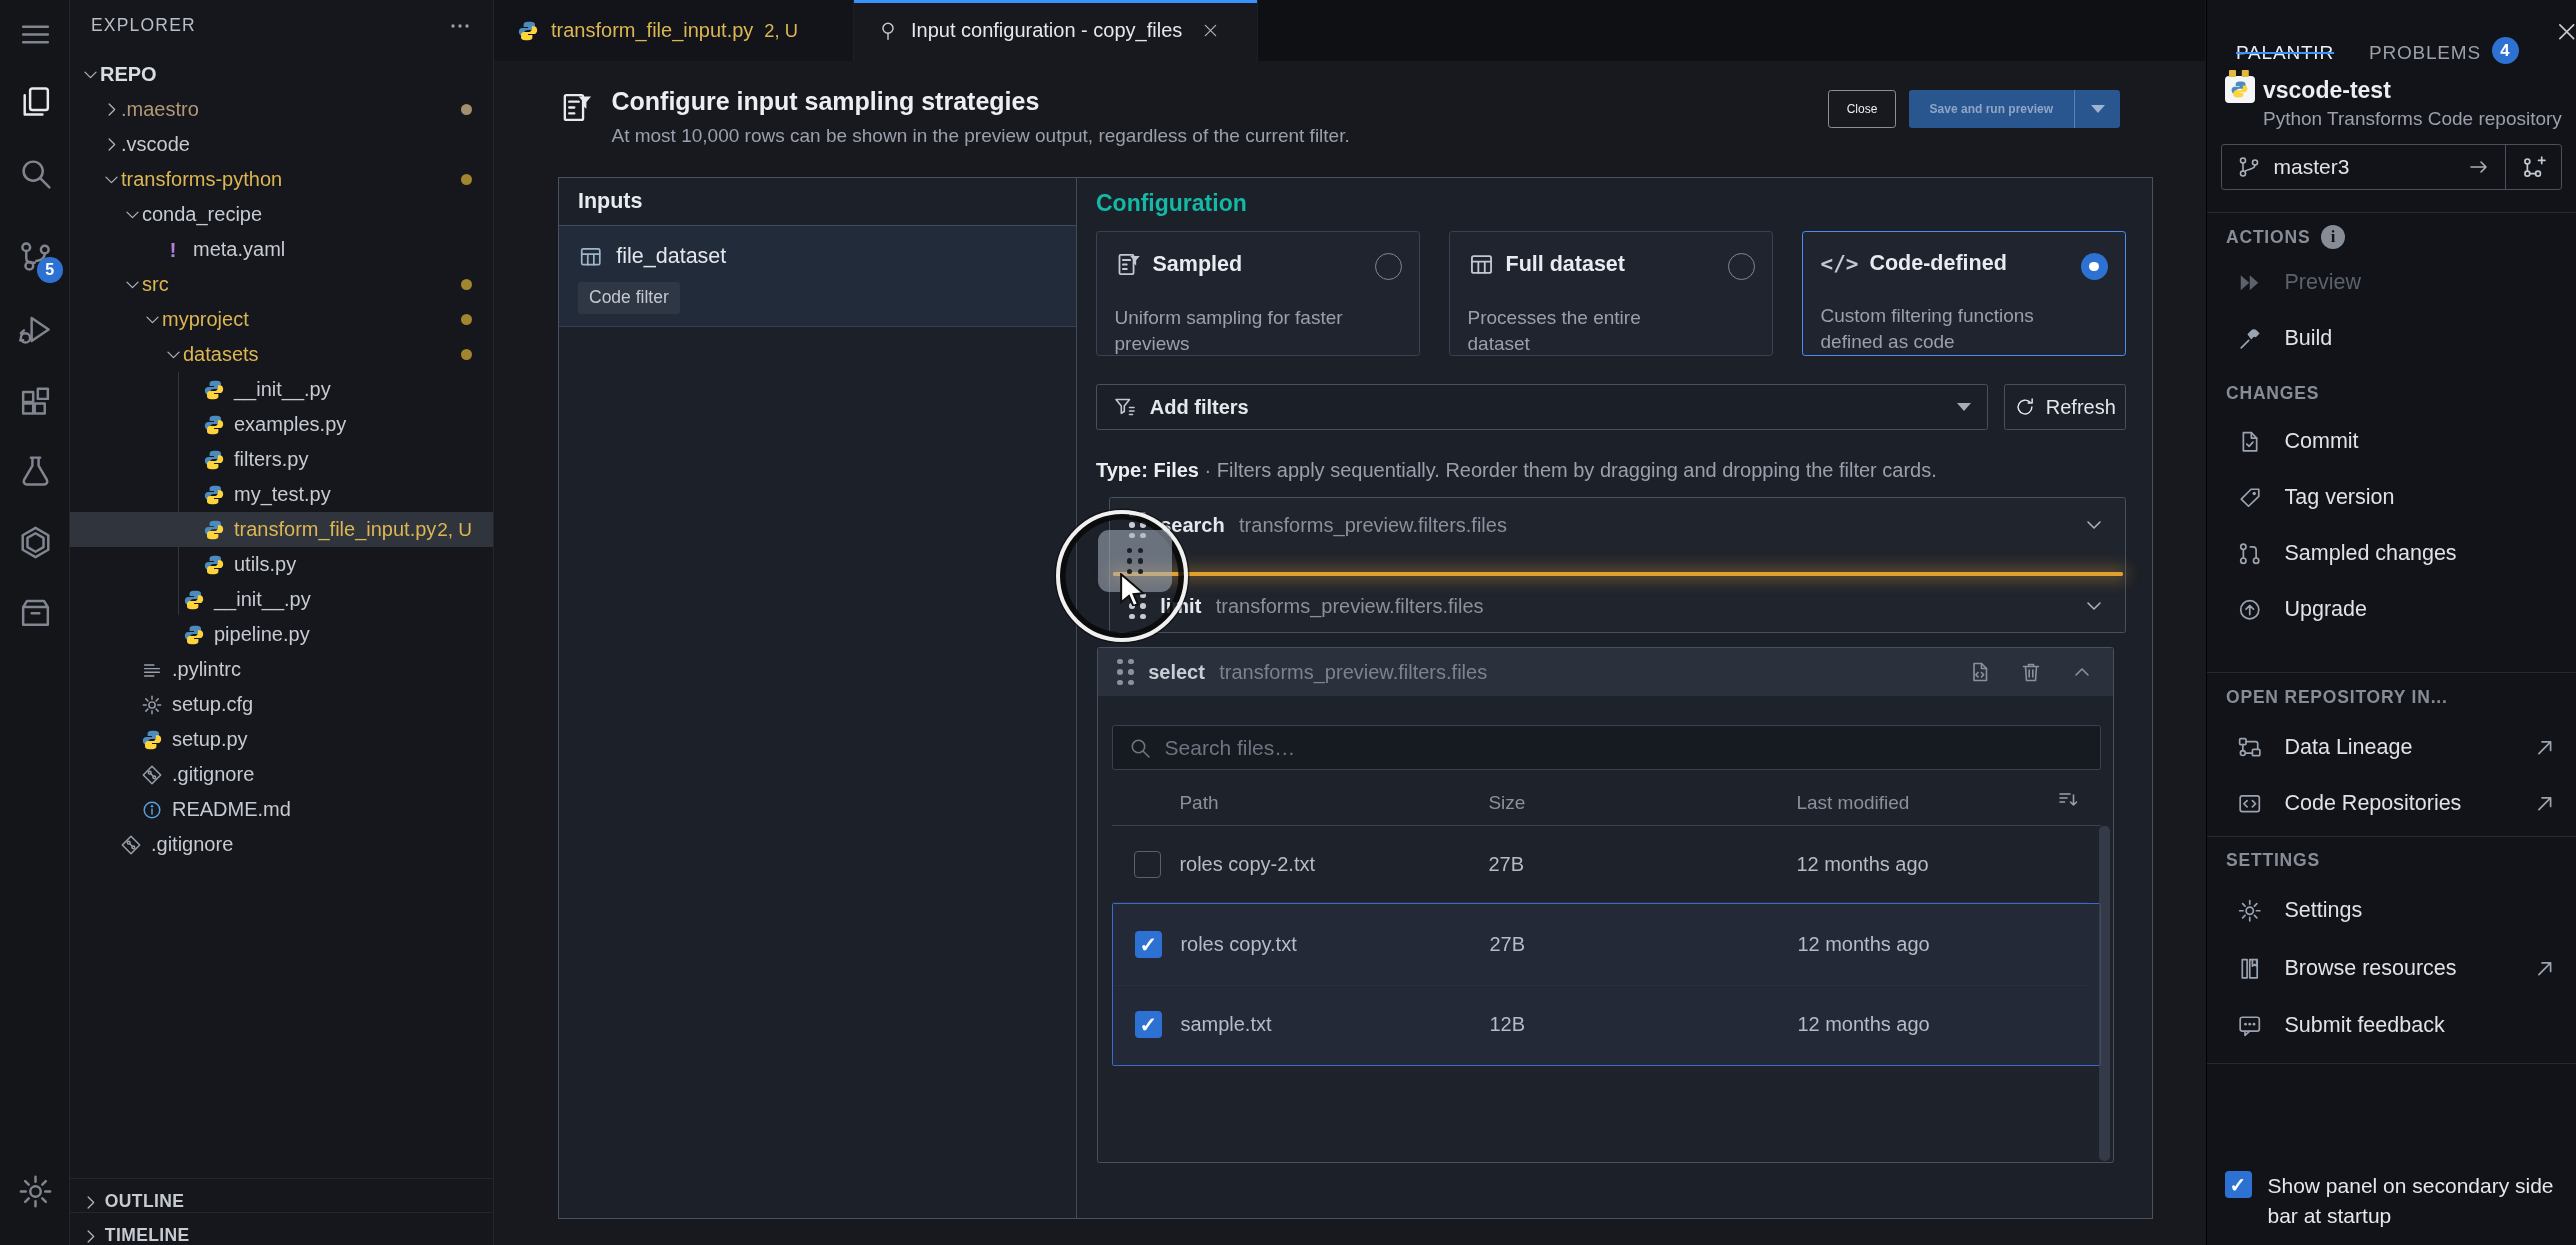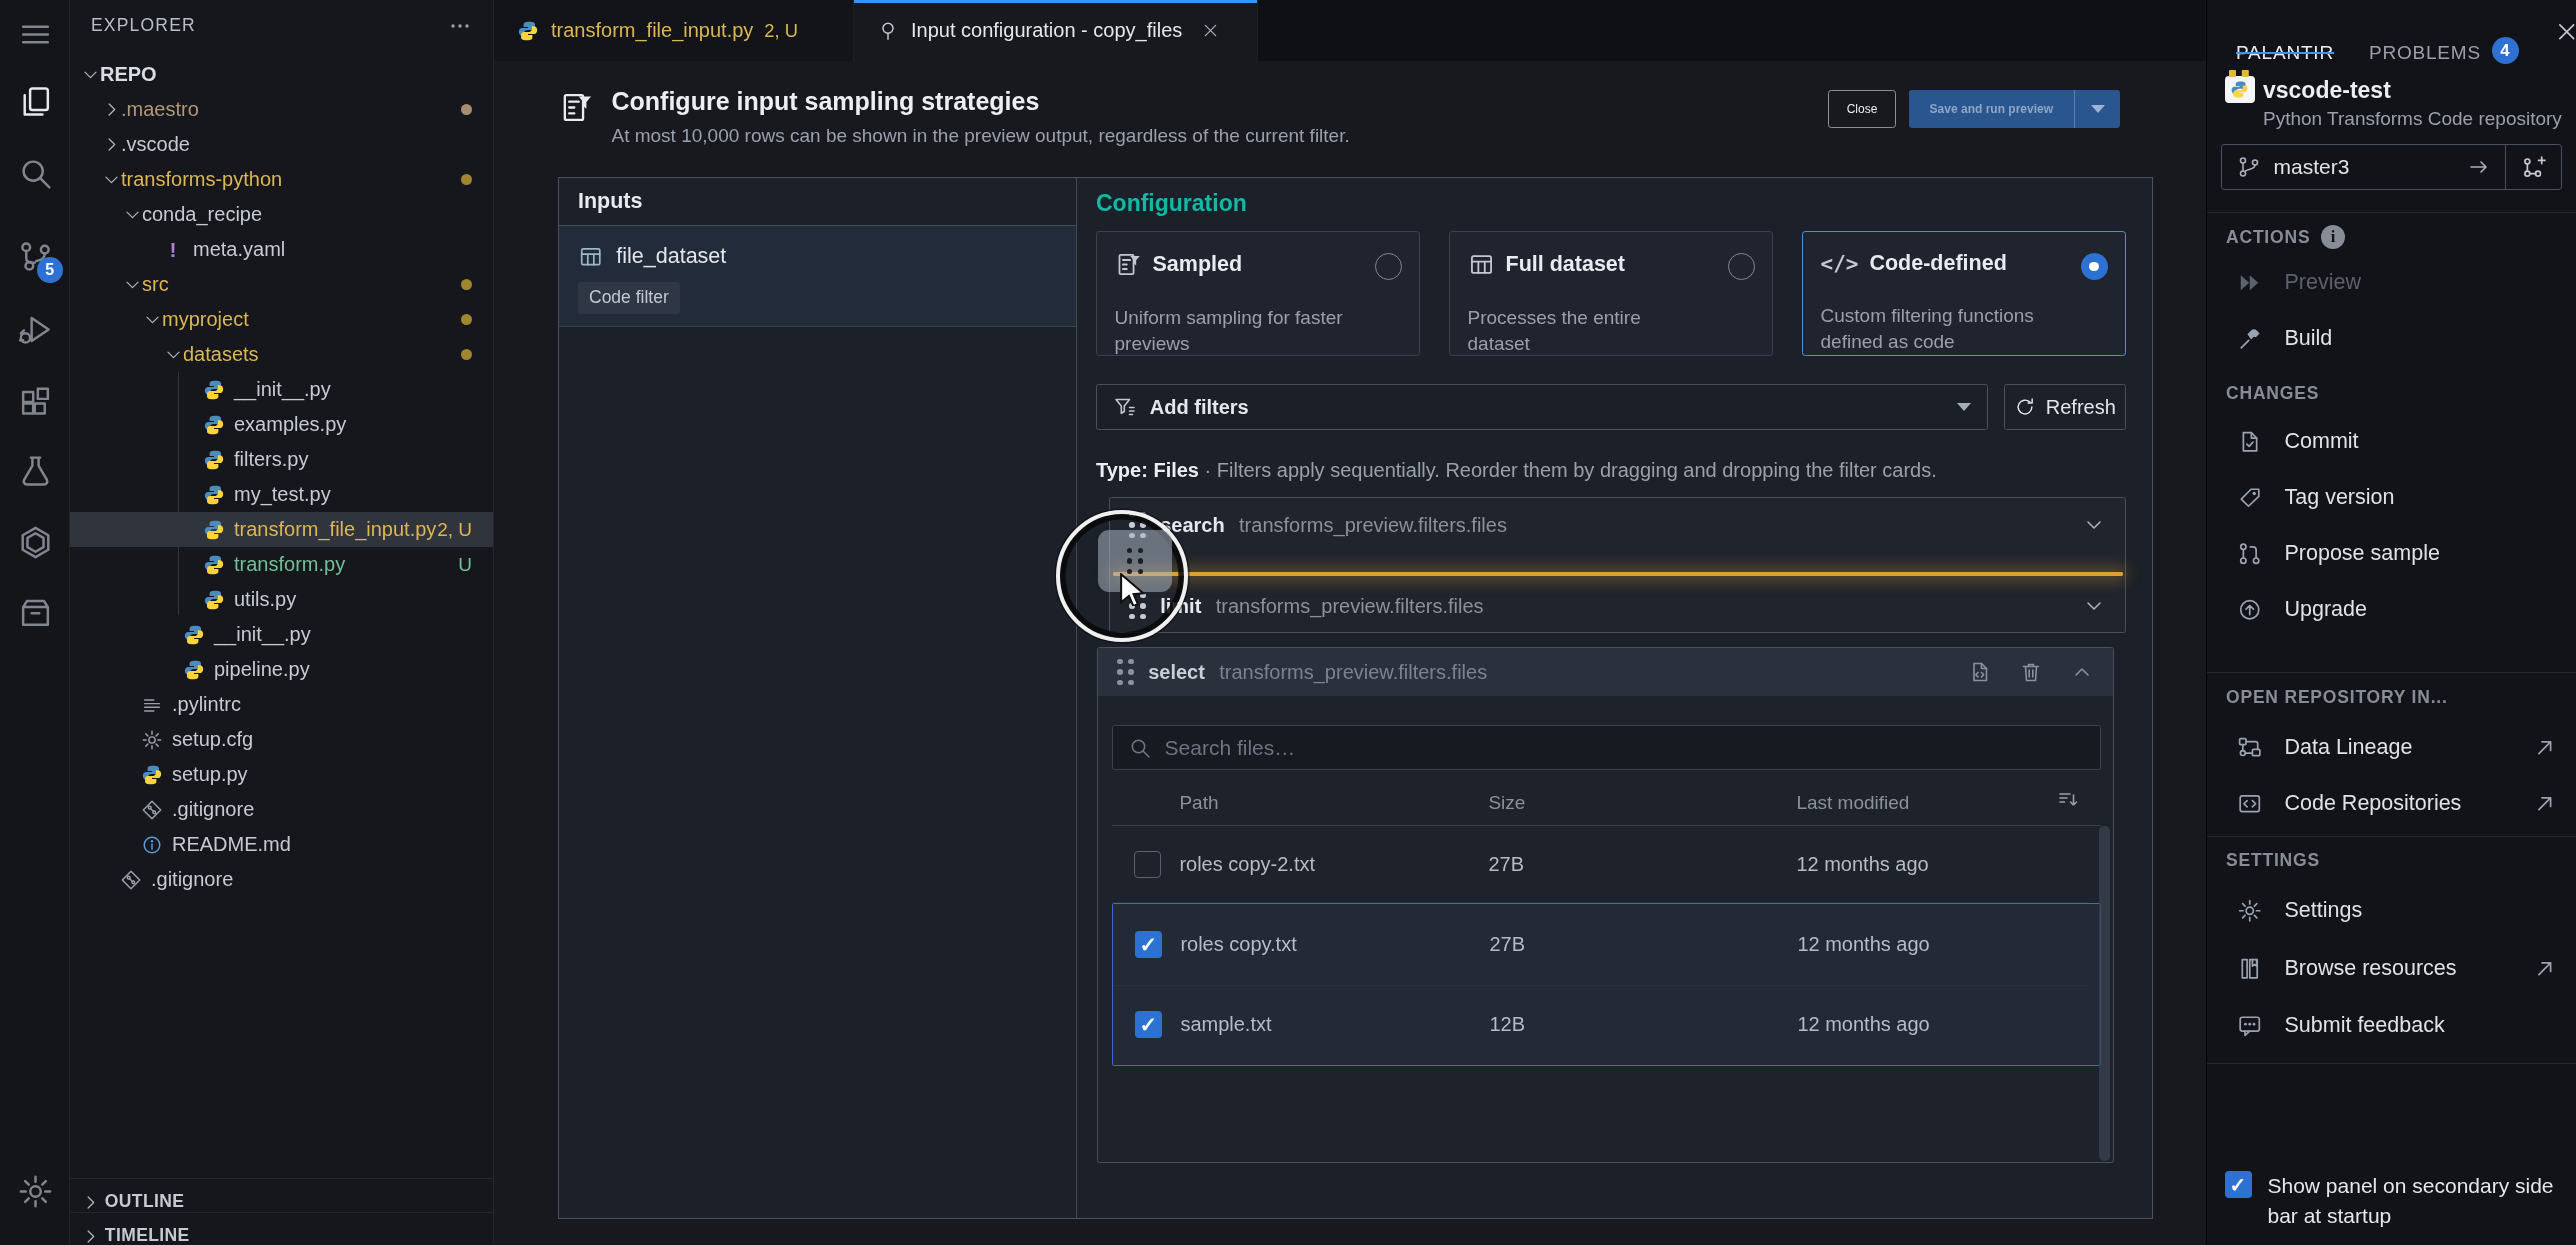--- a/index.html
+++ b/index.html
@@ -545,31 +545,20 @@
           <span class="tright">
             <span class="gitbadge gold">2, U</span>
           </span>
         </div>
       <div class="trow" style="padding-left:132px">
           <span class="ficon">
             <svg viewBox="0 0 24 24">
               <use href="#i-py"></use>
             </svg>
           </span>
-          <span class="tlabel green">transform.py</span>
-          <span class="tright">
-            <span class="gitbadge green">U</span>
-          </span>
-        </div>
-      <div class="trow" style="padding-left:132px">
-          <span class="ficon">
-            <svg viewBox="0 0 24 24">
-              <use href="#i-py"></use>
-            </svg>
-          </span>
           <span class="tlabel">utils.py</span>
         </div>
       <div class="trow" style="padding-left:112px">
           <span class="ficon">
             <svg viewBox="0 0 24 24">
               <use href="#i-py"></use>
             </svg>
           </span>
           <span class="tlabel">__init__.py</span>
         </div>
@@ -959,21 +948,21 @@
     <div class="rp-item" style="top:472px">
         <svg viewBox="0 0 24 24">
           <use href="#i-tag"></use>
         </svg>
         <span>Tag version</span>
       </div>
     <div class="rp-item" style="top:528px">
         <svg viewBox="0 0 24 24">
           <use href="#i-pr"></use>
         </svg>
-        <span>Propose sample</span>
+        <span>Sampled changes</span>
       </div>
     <div class="rp-item" style="top:584px">
         <svg viewBox="0 0 24 24">
           <use href="#i-up"></use>
         </svg>
         <span>Upgrade</span>
       </div>
 
     <div class="rp-div" style="top:672px"></div>
     <div class="rp-sec" style="top:687px">

